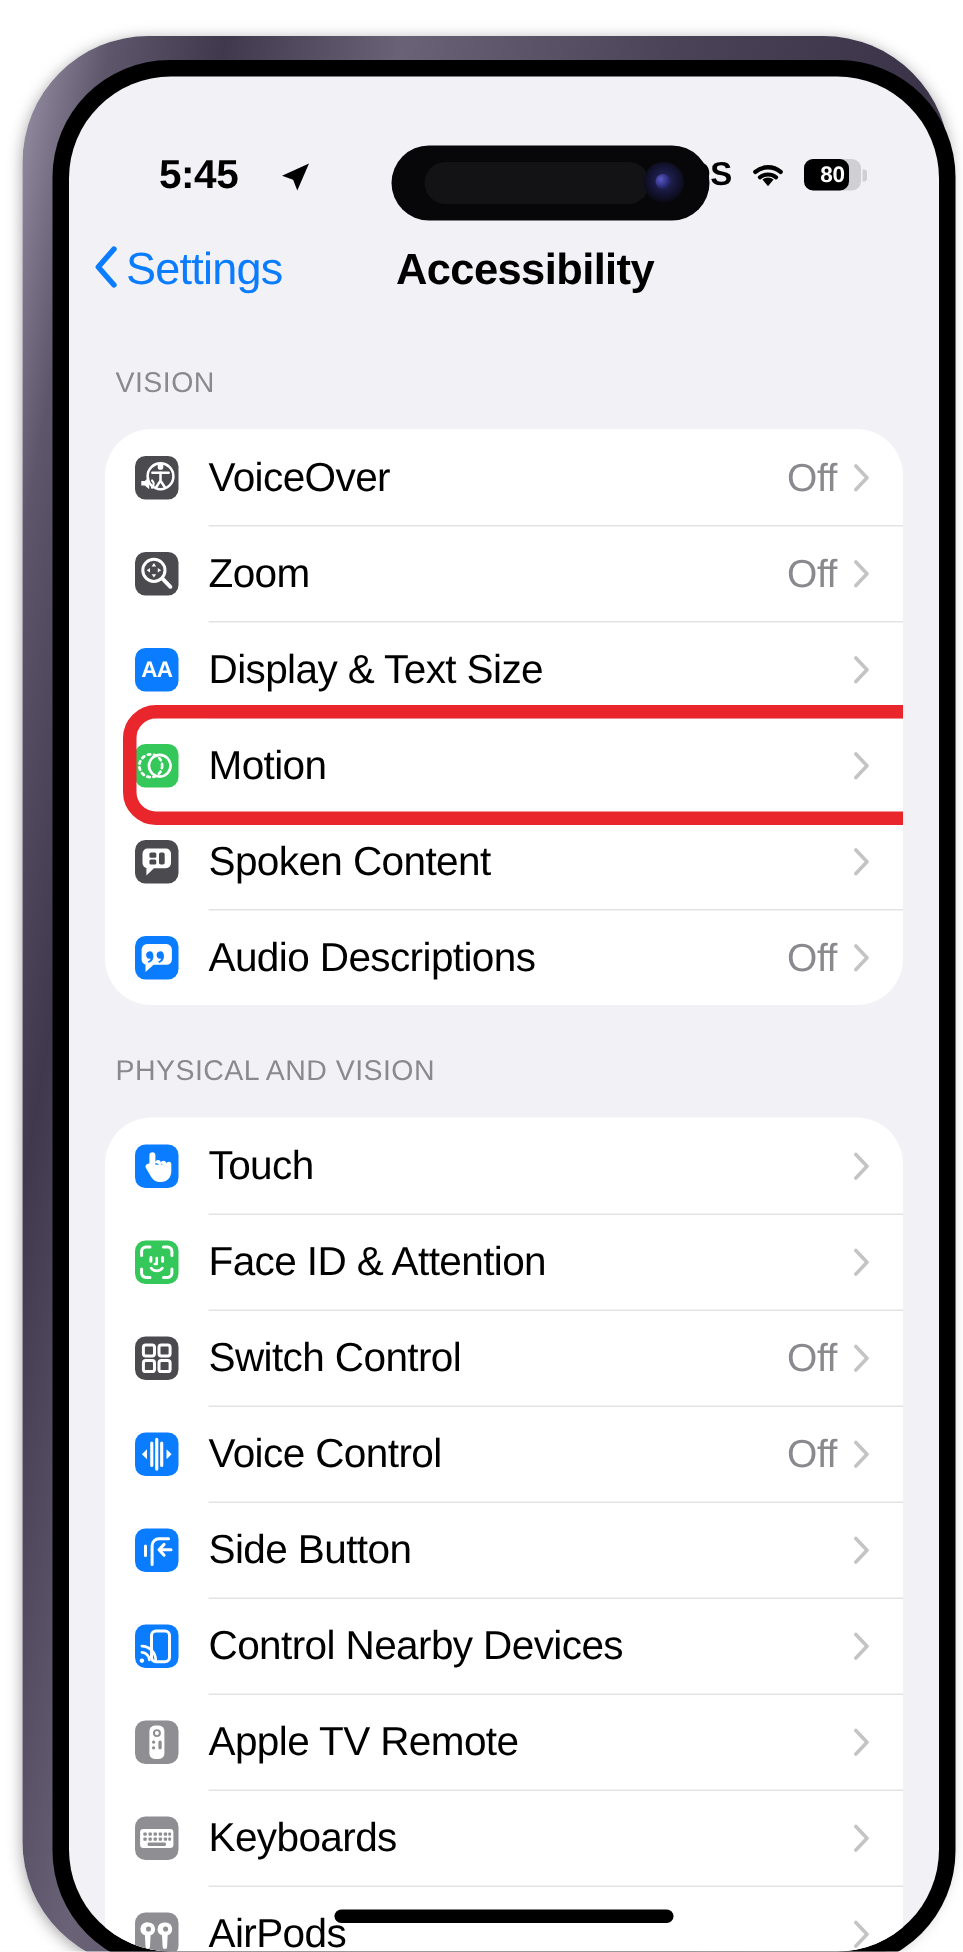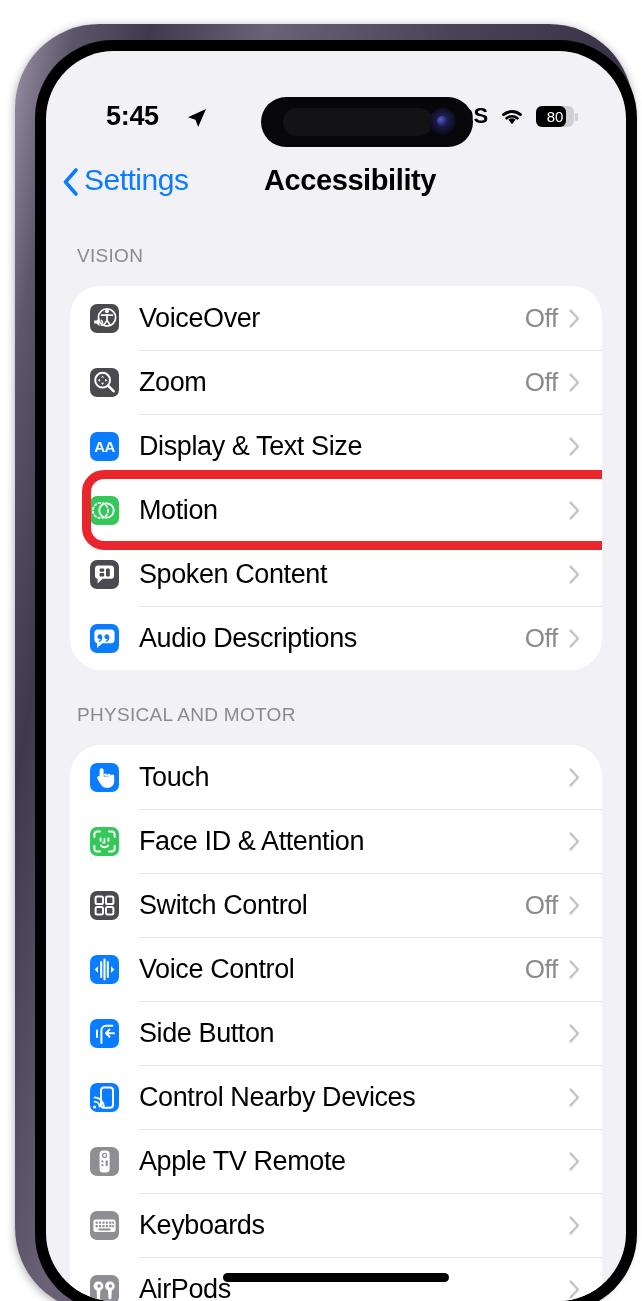--- a/index.html
+++ b/index.html
@@ -64,31 +64,31 @@
   .batt-body{
     position:absolute; left:0; top:0; width:38px; height:21px; border-radius:6px;
     background:#cfcfd4;
   }
   .batt-fill{
     position:absolute; left:0; top:0; height:21px; border-radius:6px; background:#000;
   }
   .batt-num{
     position:absolute; left:0; top:0; width:38px; height:21px;
     display:flex; align-items:center; justify-content:center;
-    font-size:15px; font-weight:400; color:#fff; letter-spacing:-.2px;
+    font-size:15px; font-weight:700; color:#fff; letter-spacing:-.2px;
   }
   .batt-tip{
     position:absolute; right:0; top:7px; width:3px; height:8px;
     border-radius:0 2px 2px 0; background:#cfcfd4;
   }
 
   
   .navbar{ position:absolute; left:0; top:104px; width:580px; height:56px; z-index:30; }
   .nav-back{
-    position:absolute; left:16px; top:8px; display:flex; align-items:flex-end; gap:5px;
+    position:absolute; left:16px; top:8px; display:flex; align-items:flex-start; gap:5px;
     color:#0a7cff; cursor:pointer;
   }
   .nav-back-label{ font-size:30px; letter-spacing:-.5px; }
   .nav-title{
     position:absolute; left:0; right:0; top:9px; text-align:center;
     font-size:29px; font-weight:700; color:#000; letter-spacing:-.4px;padding-left:28px;
   }
 
   
   .content{ position:absolute; left:0; top:160px; width:580px; height:1090px; }
@@ -277,21 +277,21 @@
               </div>
               <div class="row-label">Audio Descriptions</div>
               <div class="row-right">
                 <span class="row-value">Off</span>
                 <svg class="chev" viewBox="0 0 11 19">
                   <path d="M1.6 1.6 L9 9.5 L1.6 17.4" stroke="#c4c4c6" stroke-width="2.4" fill="none" stroke-linecap="round" stroke-linejoin="round"></path>
                 </svg>
               </div>
             </div>
           </div>
-          <div class="section-head">PHYSICAL AND MOTOR</div>
+          <div class="section-head">PHYSICAL AND VISION</div>
           <div class="card">
             <div class="row">
               <div class="icon ic-blue">
                 <svg width="29" height="29" viewBox="0 0 29 29">
                   <path d="M9.6 15.4 V7.2 a2 2 0 0 1 4 0 v6.4 m0-1.4 a1.8 1.8 0 0 1 3.6 0 v1.4 m0-1 a1.8 1.8 0 0 1 3.6 0 v1.6 m0-1 a1.7 1.7 0 0 1 3.4 0 v4.6 c0 4.2-2.8 7.2-7 7.2 -3.6 0-5.4-1.6-7-4.4 l-2.8-4.8 a1.9 1.9 0 0 1 3.2-2.1 Z" fill="#fff"></path>
                 </svg>
               </div>
               <div class="row-label">Touch</div>
               <div class="row-right">
                 <svg class="chev" viewBox="0 0 11 19">

